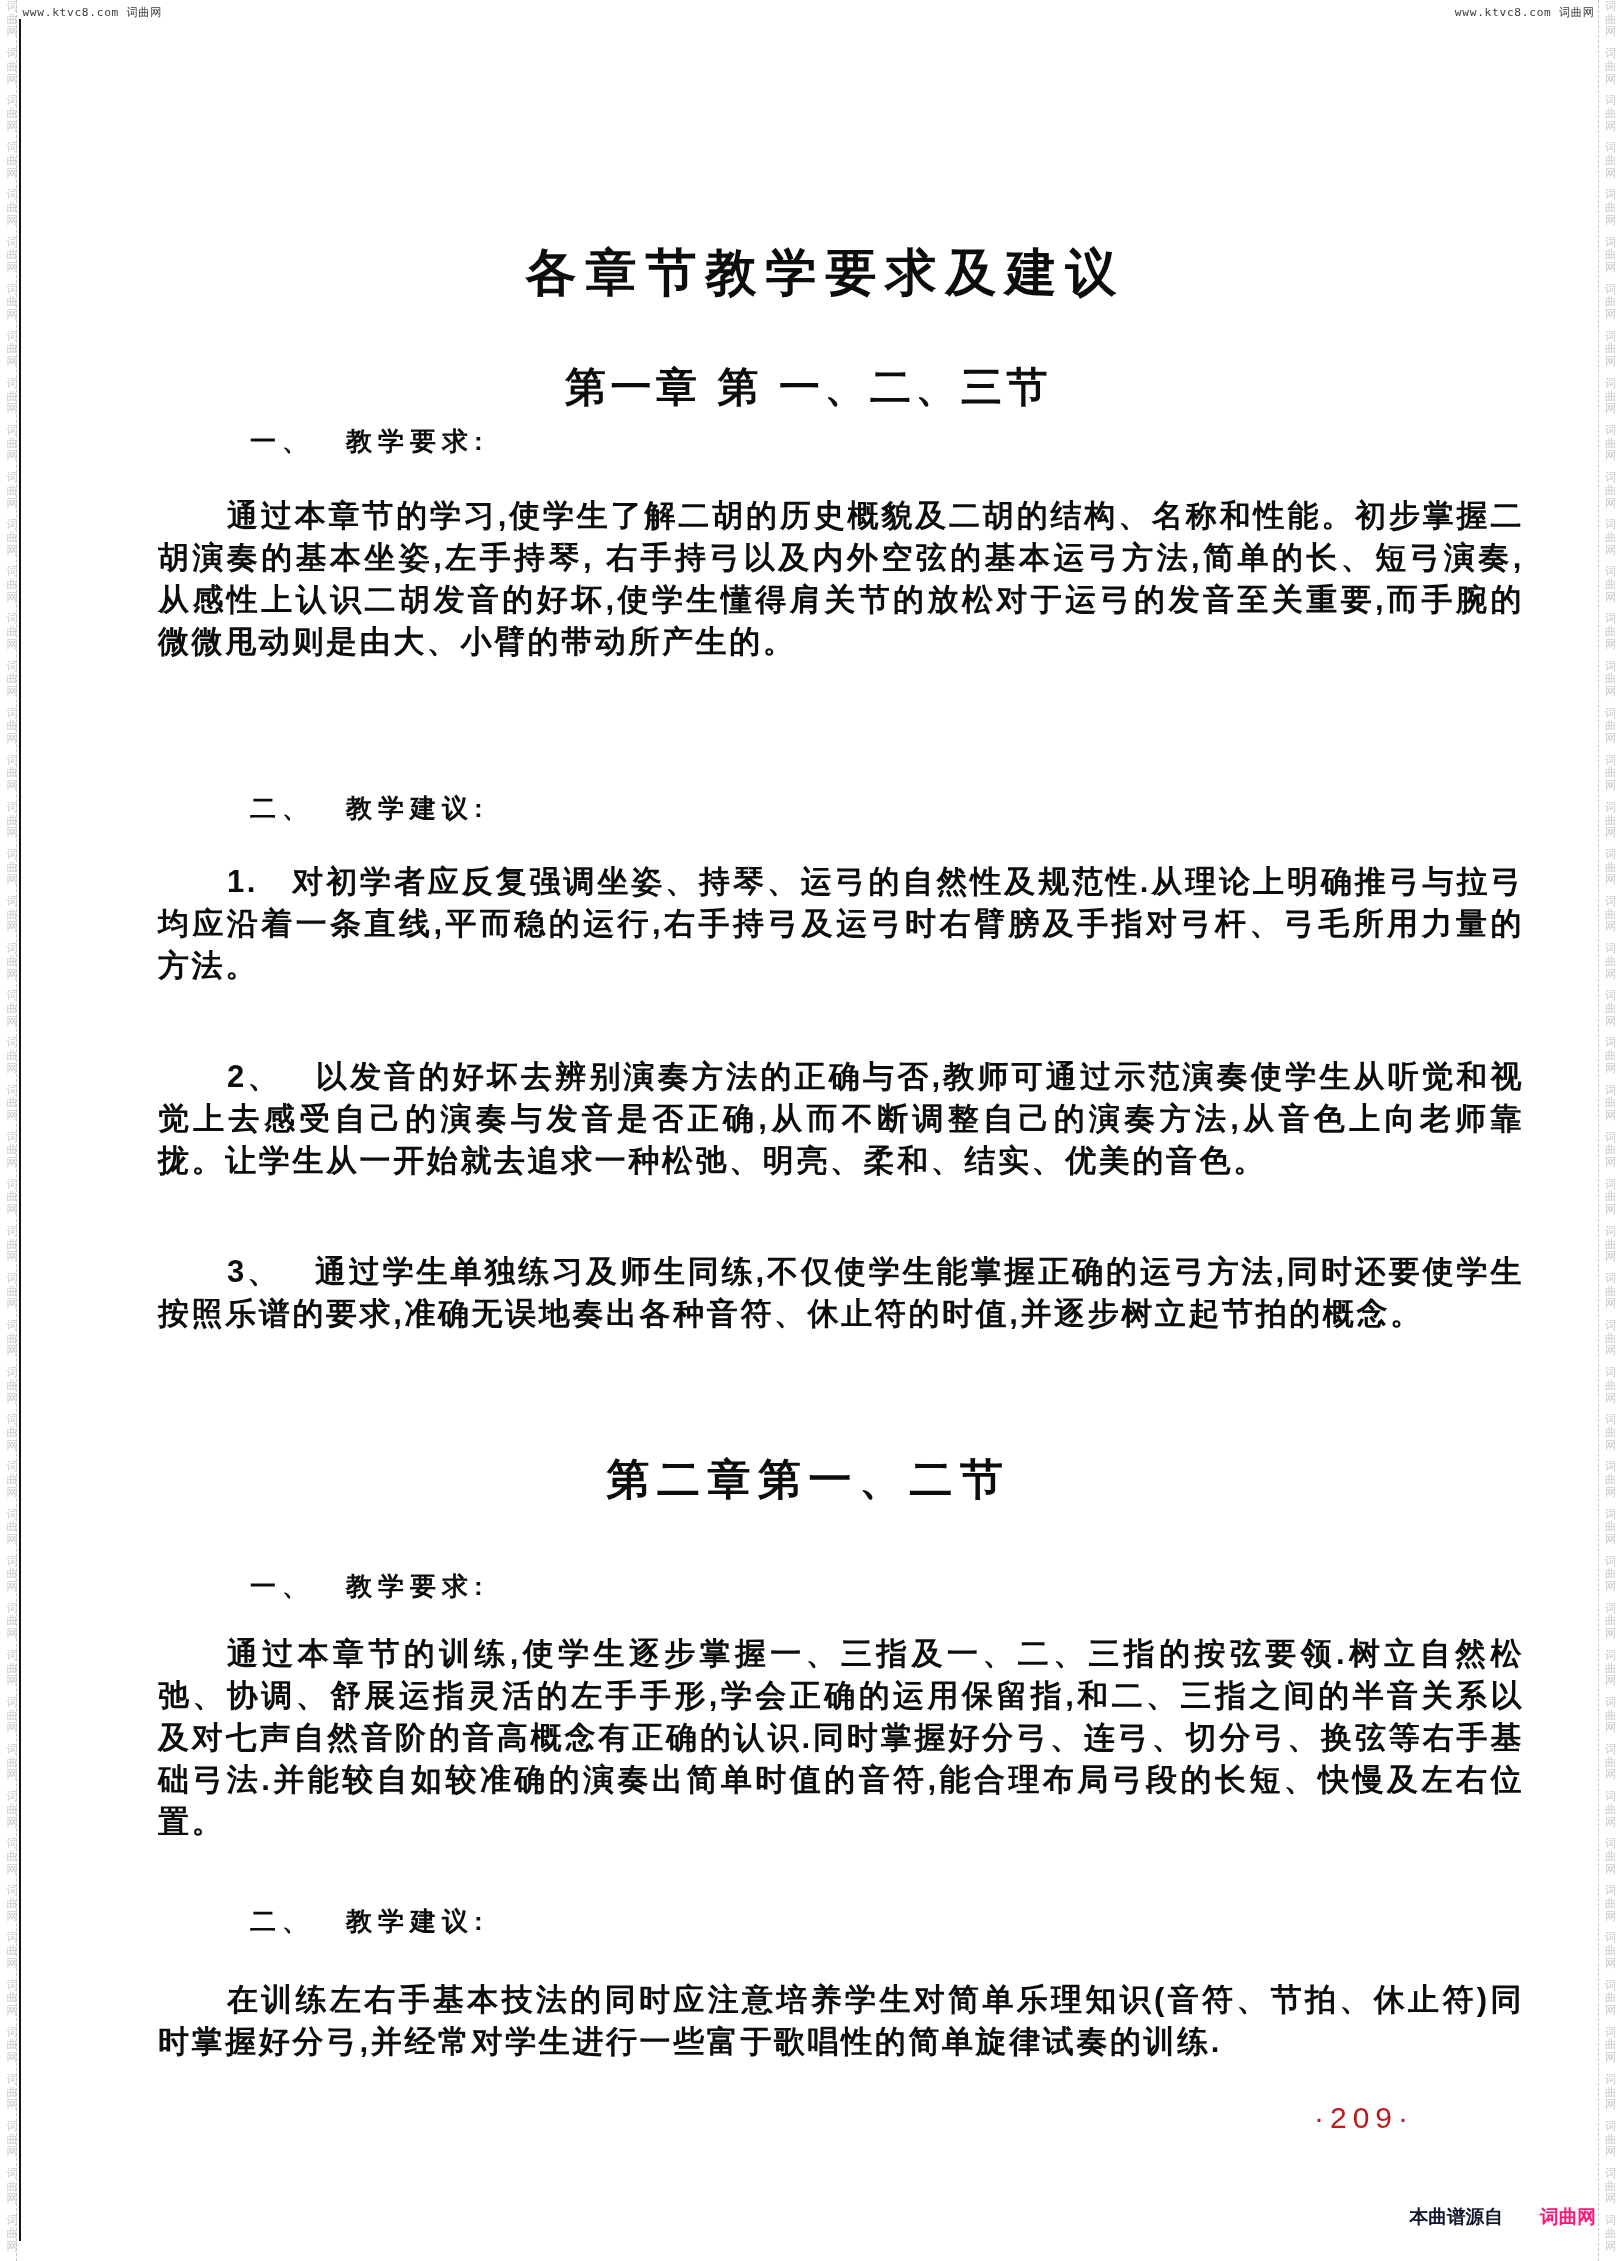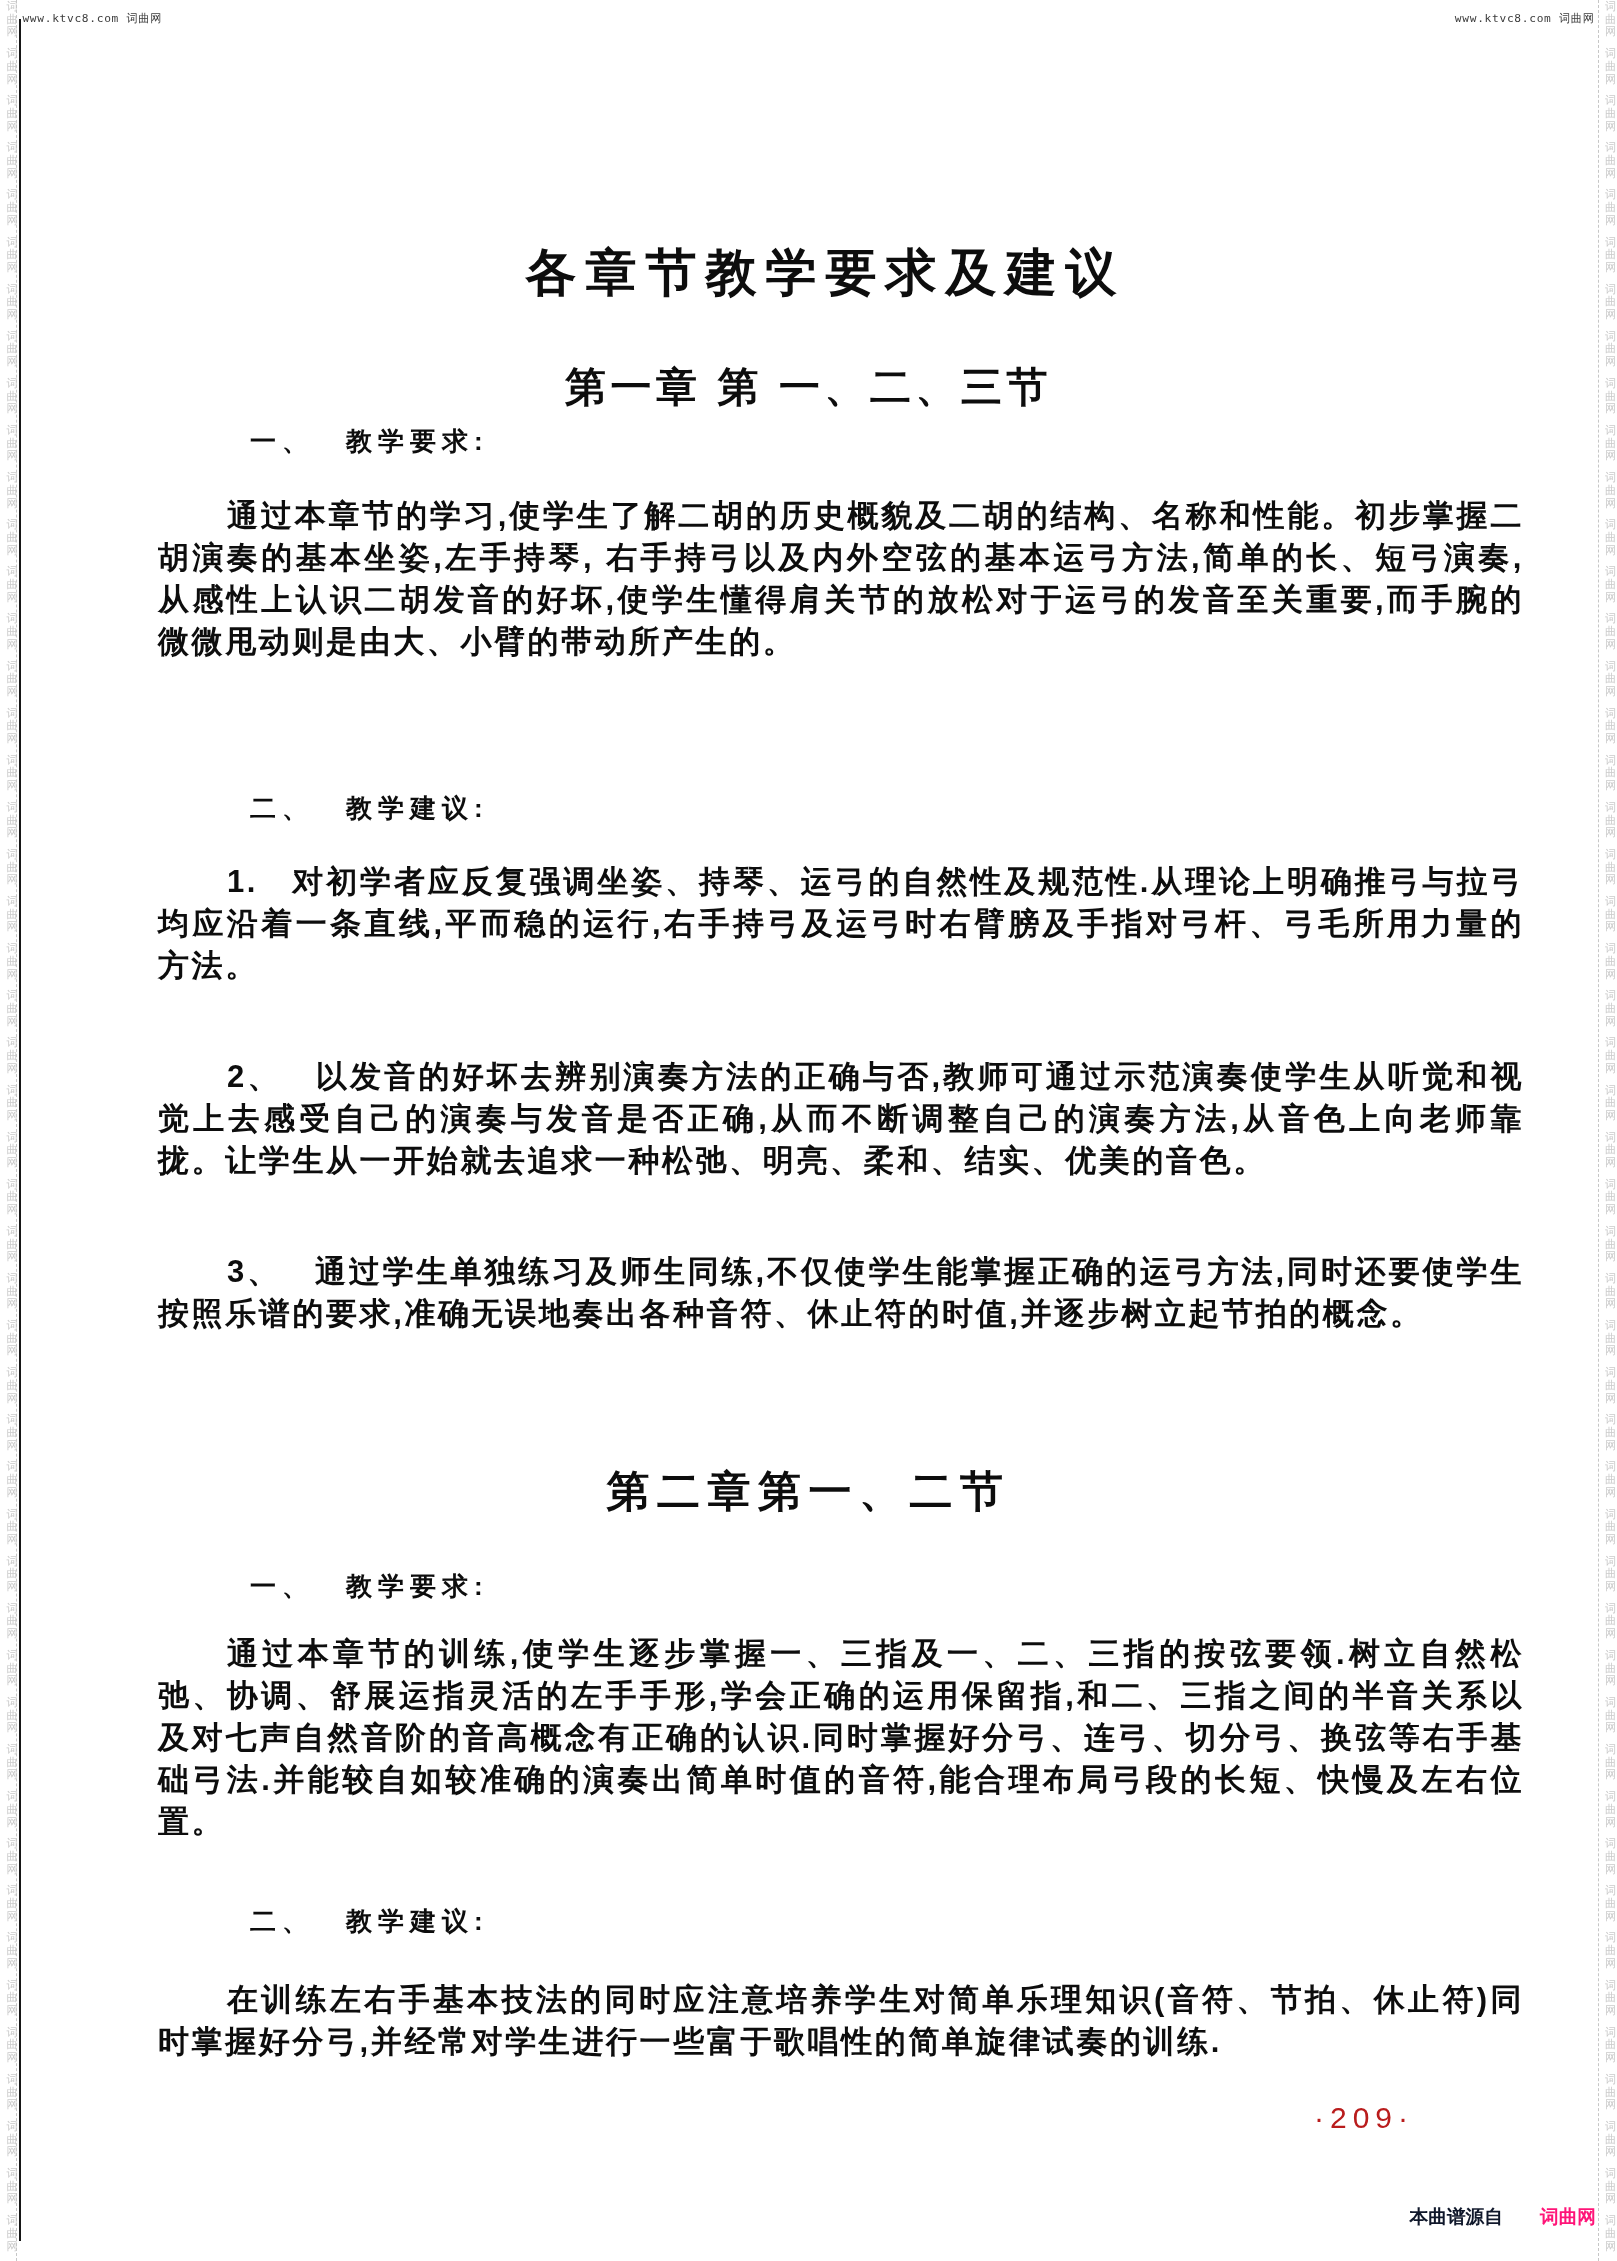--- a/index.html
+++ b/index.html
@@ -21,21 +21,21 @@
     position:absolute;top:0;bottom:0;width:0;
     border-left:1.5px dashed #c6c6c6;
   }
   .edge-dash-left{left:15.7px;}
   .edge-dash-right{left:1598px;}
   .edge-solid{
     position:absolute;left:18.7px;top:18.7px;height:2222px;width:2.2px;
     background:#161616;
   }
   .page-header{
-    position:absolute;top:11px;font-size:11.2px;color:#3c3c3c;
+    position:absolute;top:5px;font-size:11.2px;color:#3c3c3c;
     font-family:"DejaVu Sans Mono","Liberation Mono",monospace;
     letter-spacing:0.7px;white-space:nowrap;
   }
   .page-header-left{left:22.4px;}
   .page-header-right{right:22.4px;}
   
   .doc-title{
     position:absolute;top:239px;left:0;width:100%;text-align:center;
     font-size:51px;font-weight:900;letter-spacing:9px;padding-left:17px;
   }
@@ -53,21 +53,21 @@
     line-height:42px;text-align:justify;text-indent:69px;margin:0;
   }
   .h-c1-req{top:424px;}
   .p-c1-req{top:495px;}
   .h-c1-sug{top:791px;}
   .p-item1{top:861px;}
   .p-item2{top:1056px;}
   .p-item3{top:1251px;}
   .doc-title2{
     position:absolute;top:1451px;left:0;width:100%;text-align:center;
-    font-size:43px;font-weight:900;letter-spacing:7.5px;margin-top:12px;
+    font-size:43px;font-weight:900;letter-spacing:7.5px;
   }
   .h-c2-req{top:1569px;}
   .p-c2-req{top:1633px;}
   .h-c2-sug{top:1904px;}
   .p-c2-sug{top:1979px;}
   .page-number{
     position:absolute;top:2101px;left:1314px;
     font-size:30px;font-weight:400;letter-spacing:6px;color:#b91c1c;
   }
   .source-footer{

